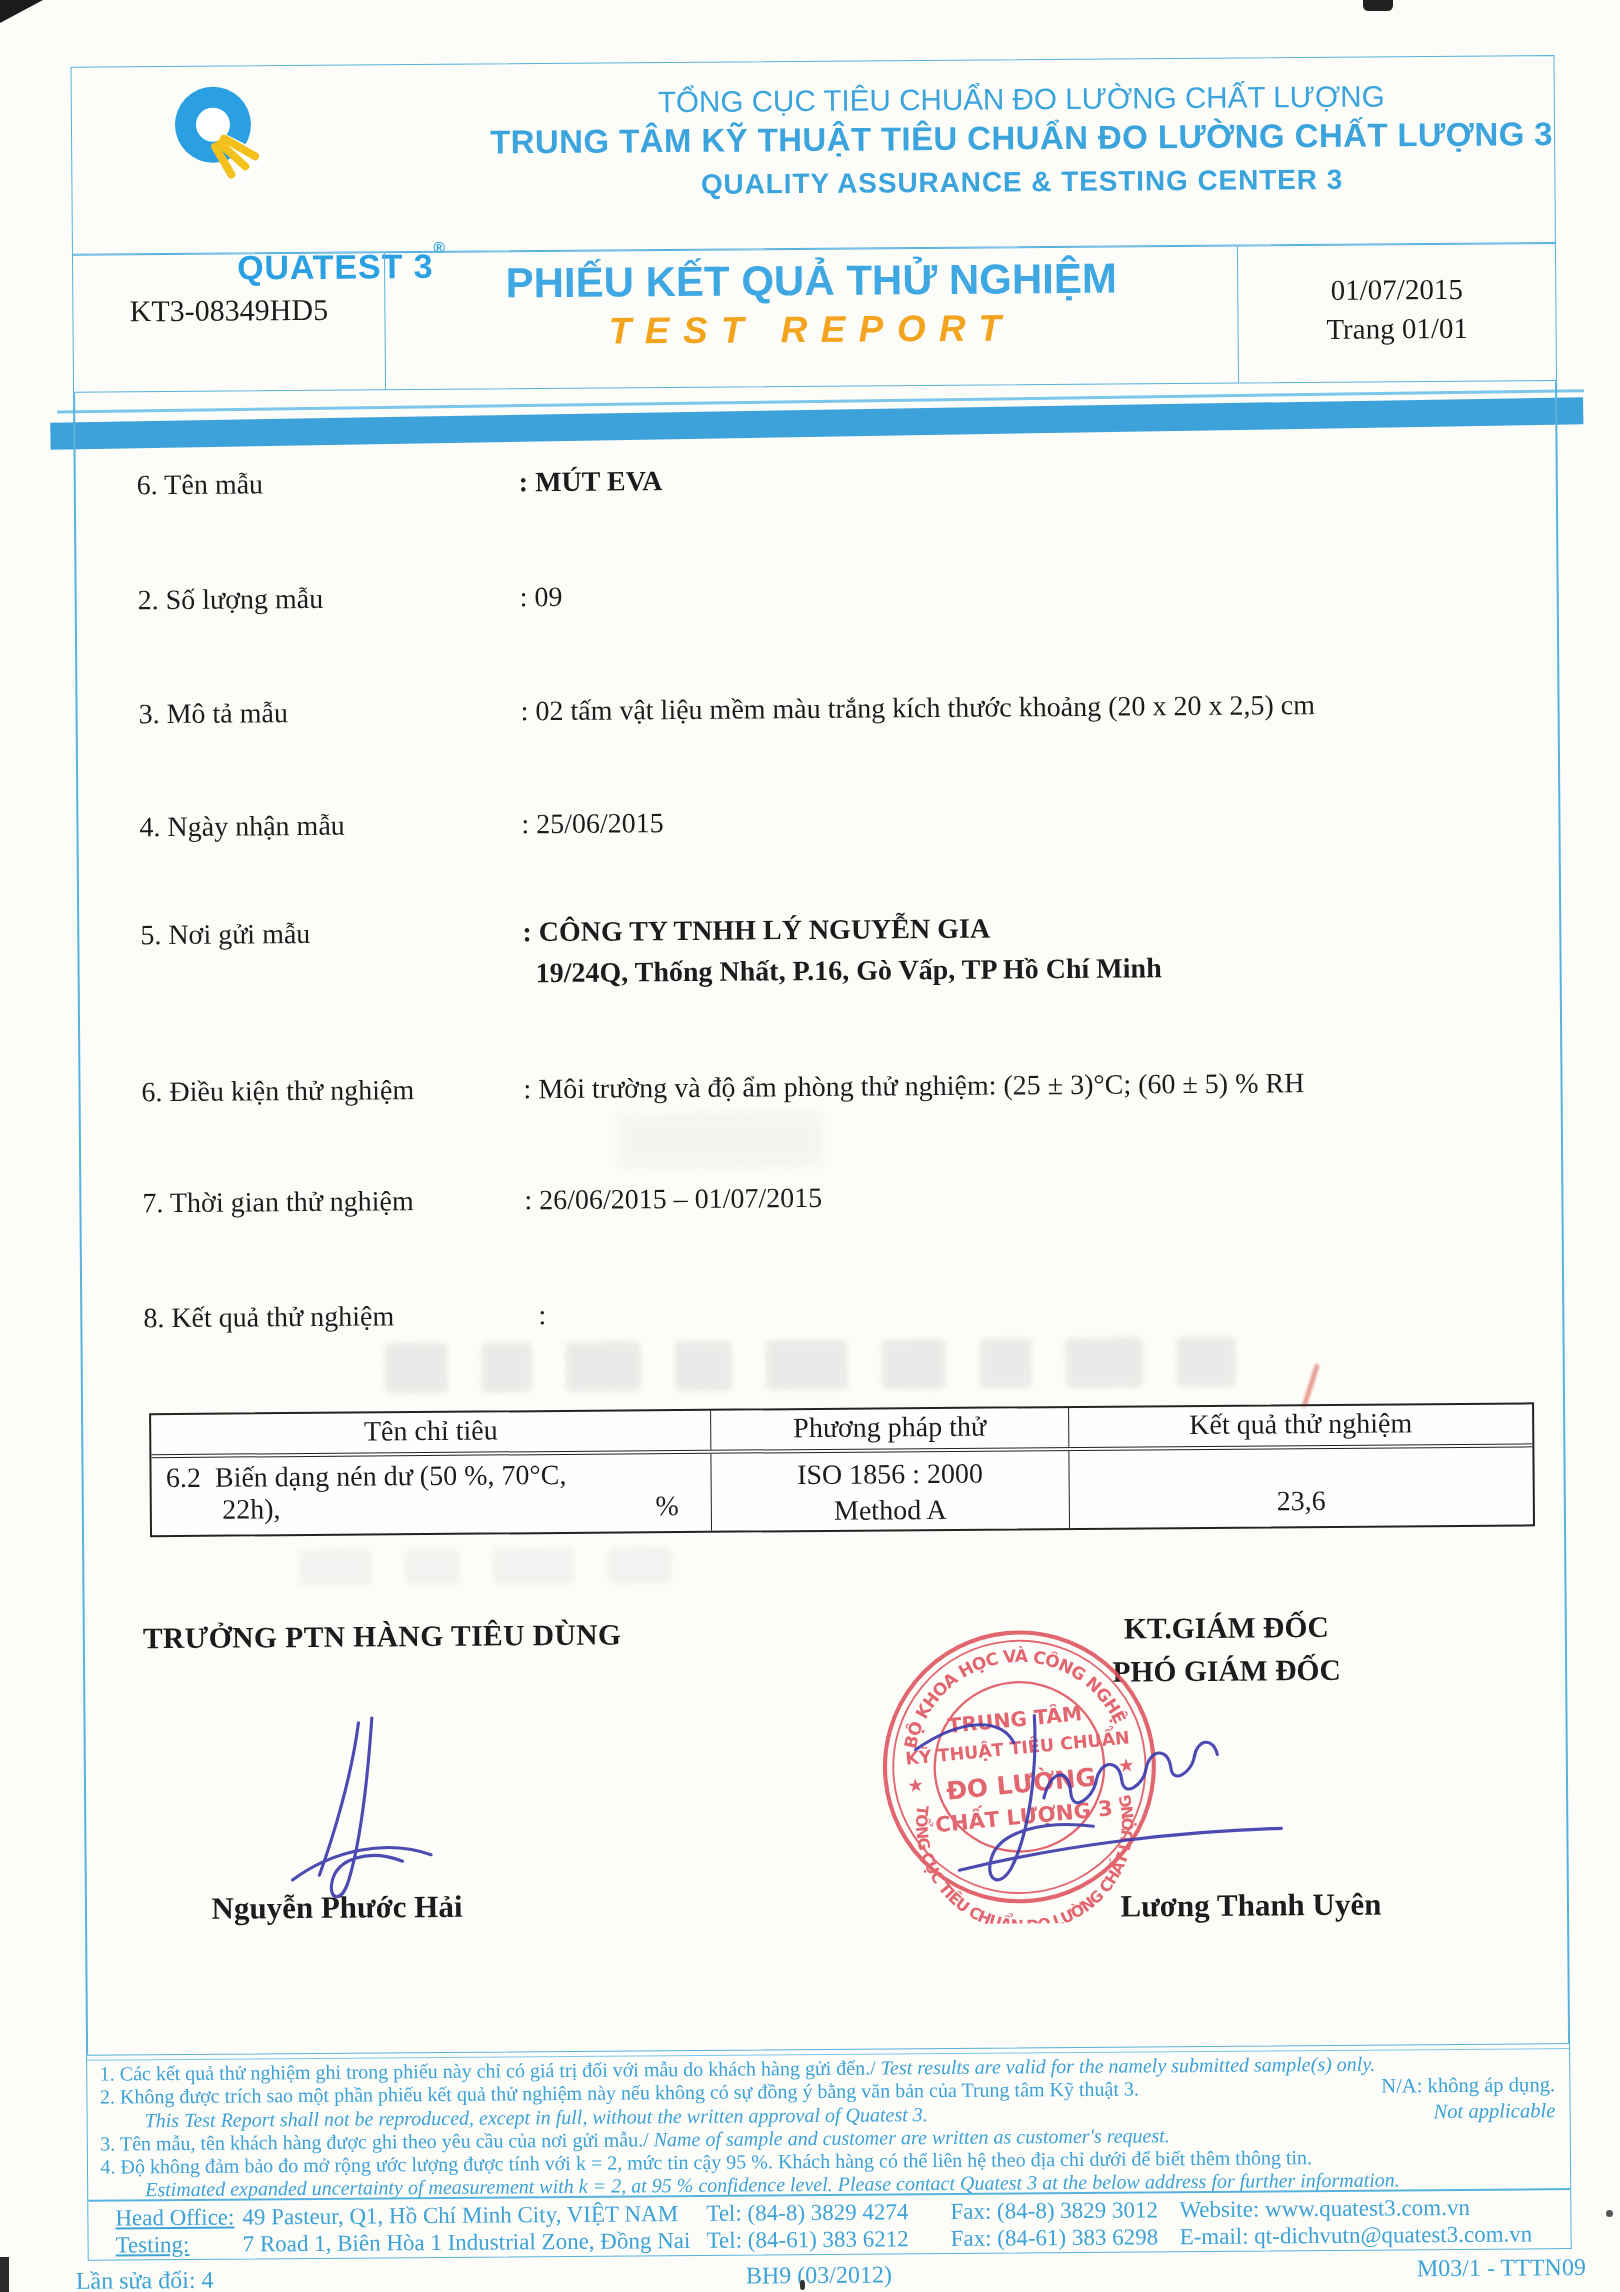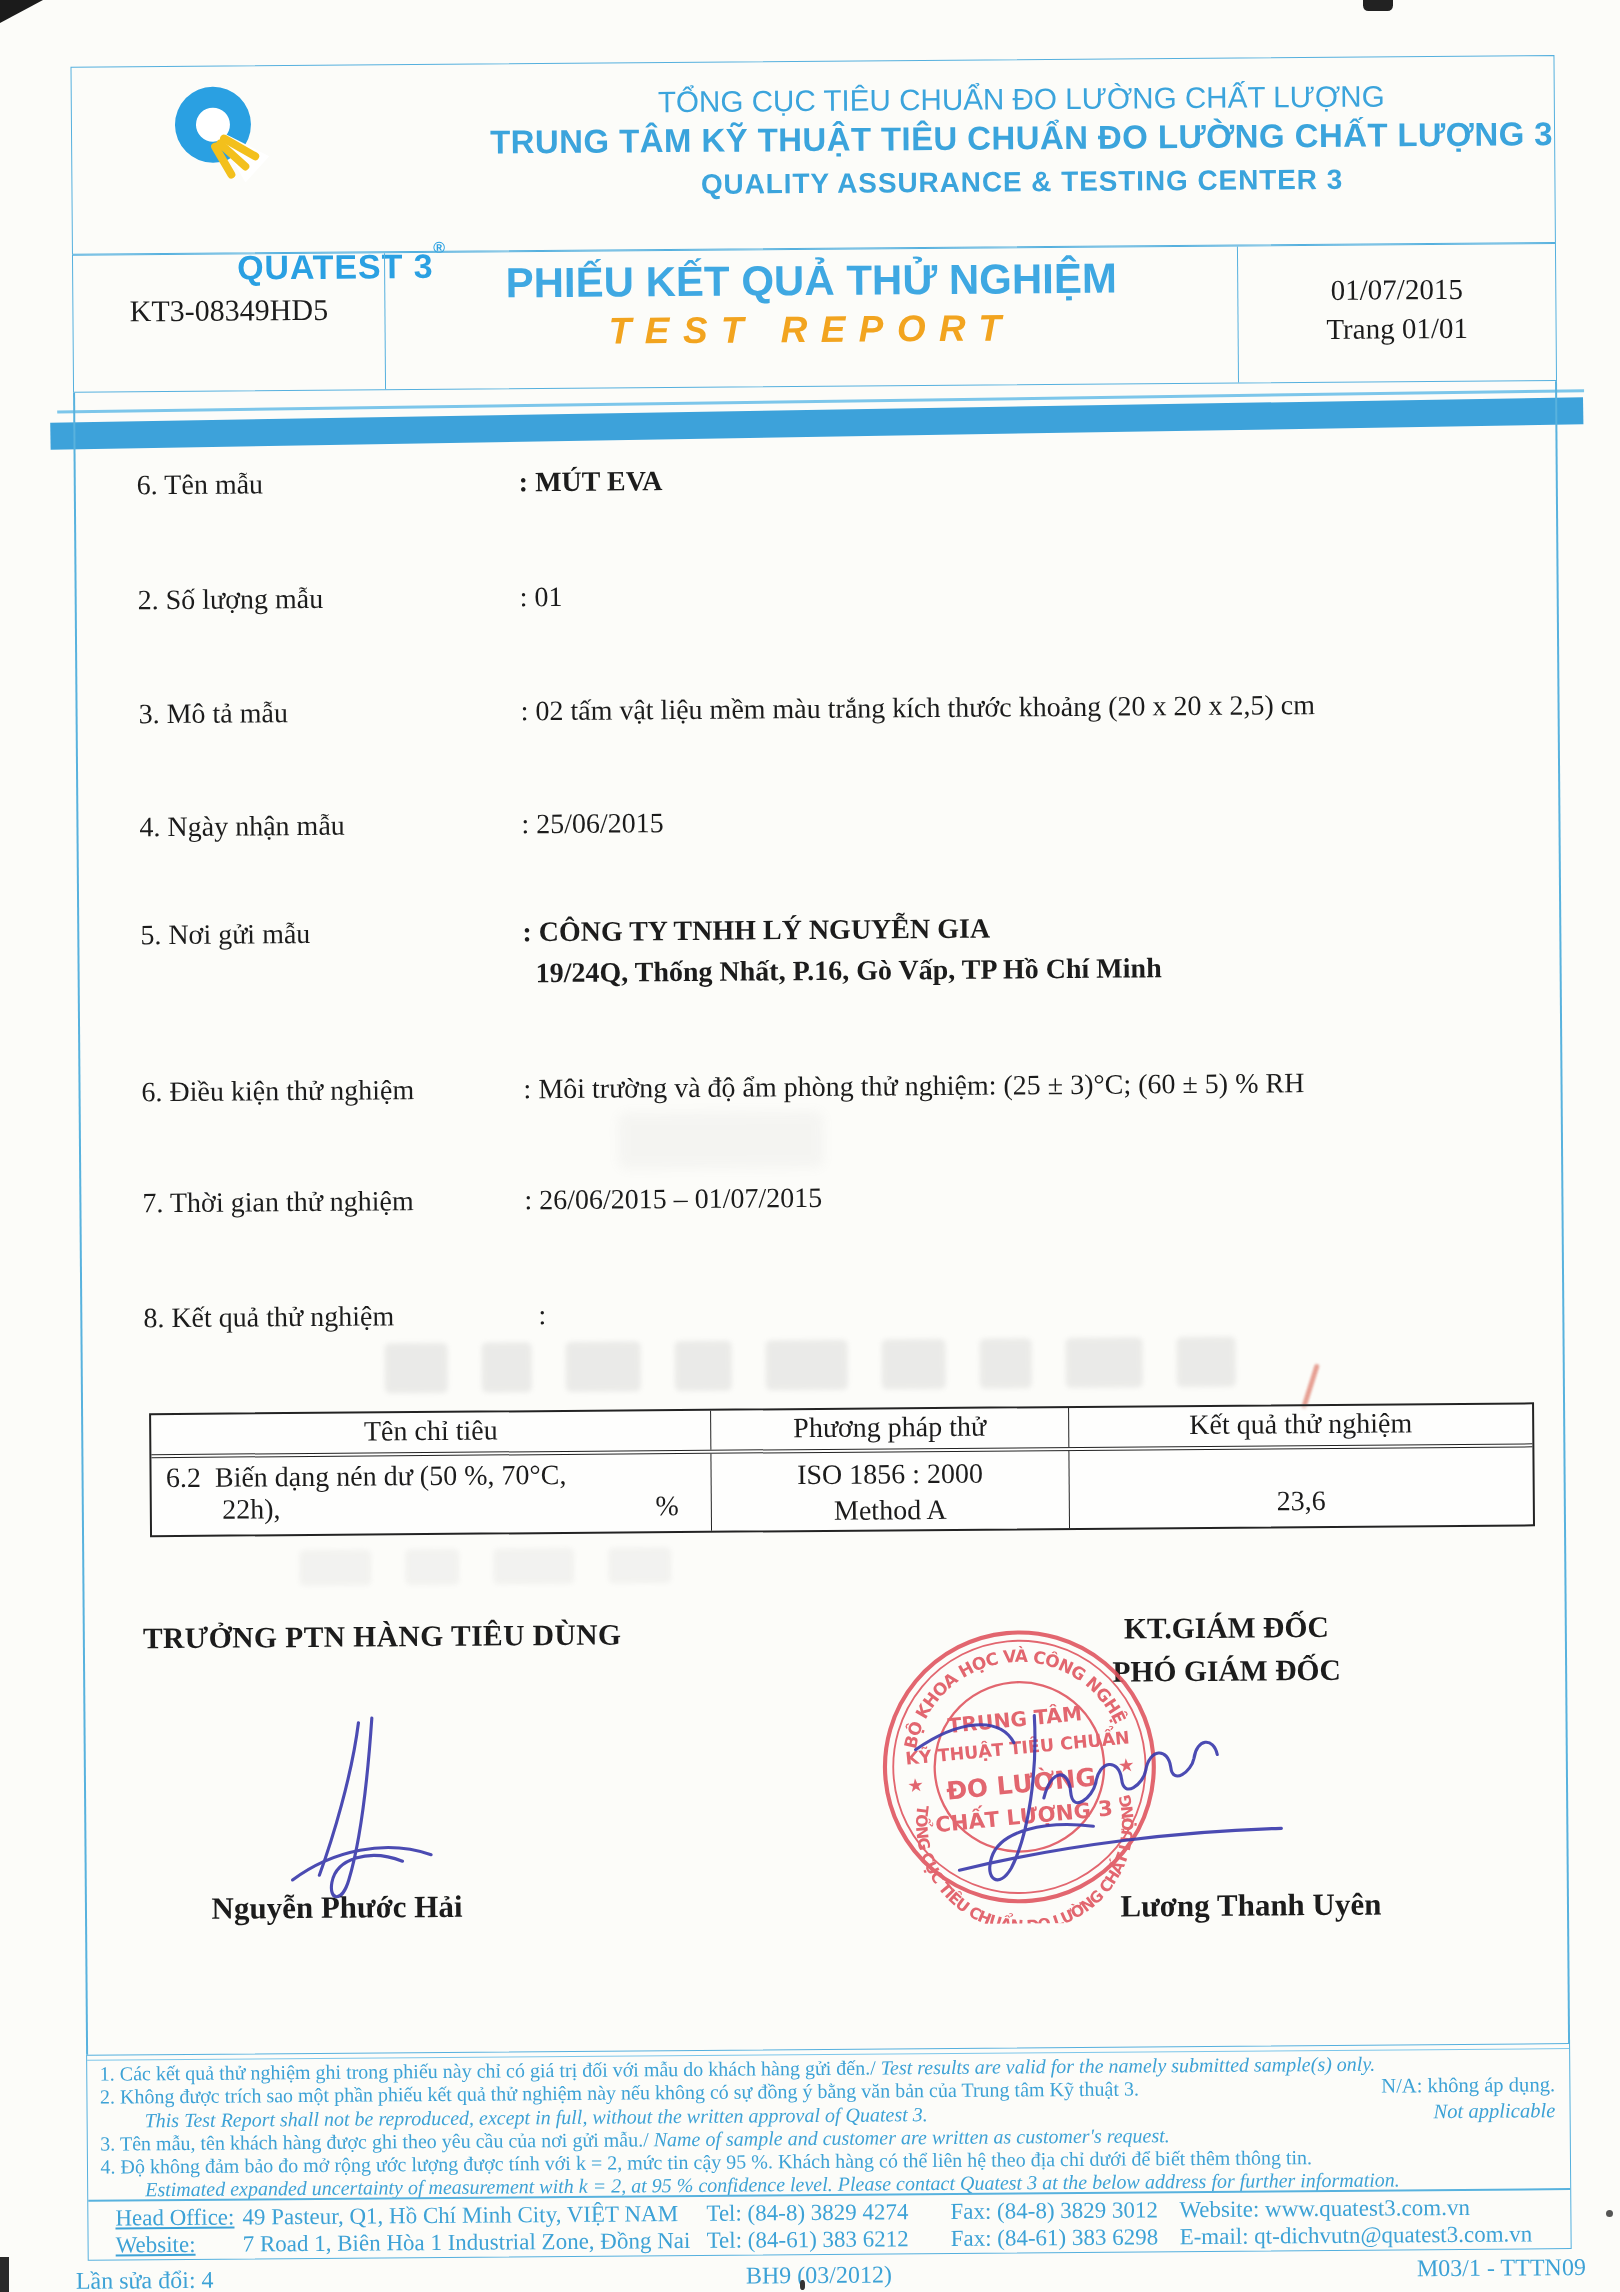--- a/index.html
+++ b/index.html
@@ -132,21 +132,21 @@
   <div class="abs thick-bar"></div>
   <div class="abs side-l"></div>
   <div class="abs side-r"></div>
 
   <div class="abs field" style="left:0;top:461px;">
     <span class="f-label">6. Tên mẫu</span>
     <span class="f-value bold">: MÚT EVA</span>
   </div>
   <div class="abs field" style="left:0;top:576px;">
     <span class="f-label">2. Số lượng mẫu</span>
-    <span class="f-value">: 01</span>
+    <span class="f-value">: 09</span>
   </div>
   <div class="abs field" style="left:0;top:690px;">
     <span class="f-label">3. Mô tả mẫu</span>
     <span class="f-value">: 02 tấm vật liệu mềm màu trắng kích thước khoảng (20 x 20 x 2,5) cm</span>
   </div>
   <div class="abs field" style="left:0;top:803px;">
     <span class="f-label">4. Ngày nhận mẫu</span>
     <span class="f-value">: 25/06/2015</span>
   </div>
   <div class="abs field" style="left:0;top:911px;">
@@ -259,21 +259,21 @@
     </div>
     <div class="addr-sep"></div>
     <div class="addr-row" style="top:150px;width:100%;height:27px;">
       <span class="addr-label">Head Office:</span>
       <span class="addr-text">49 Pasteur, Q1, Hồ Chí Minh City, VIỆT NAM</span>
       <span class="addr-tel">Tel: (84-8)  3829 4274</span>
       <span class="addr-fax">Fax: (84-8)  3829 3012</span>
       <span class="addr-extra">Website: www.quatest3.com.vn</span>
     </div>
     <div class="addr-row" style="top:177px;width:100%;height:27px;">
-      <span class="addr-label">Website:</span>
+      <span class="addr-label">Testing:</span>
       <span class="addr-text">7 Road 1, Biên Hòa 1 Industrial Zone, Đồng Nai</span>
       <span class="addr-tel">Tel: (84-61)  383 6212</span>
       <span class="addr-fax">Fax: (84-61)  383 6298</span>
       <span class="addr-extra">E-mail: qt-dichvutn@quatest3.com.vn</span>
     </div>
   </div>
 
   <div class="abs meta meta-form">BH9 (03/2012)</div>
   <div class="abs meta meta-rev">Lần sửa đổi: 4</div>
   <div class="abs meta meta-code">M03/1 - TTTN09</div>

